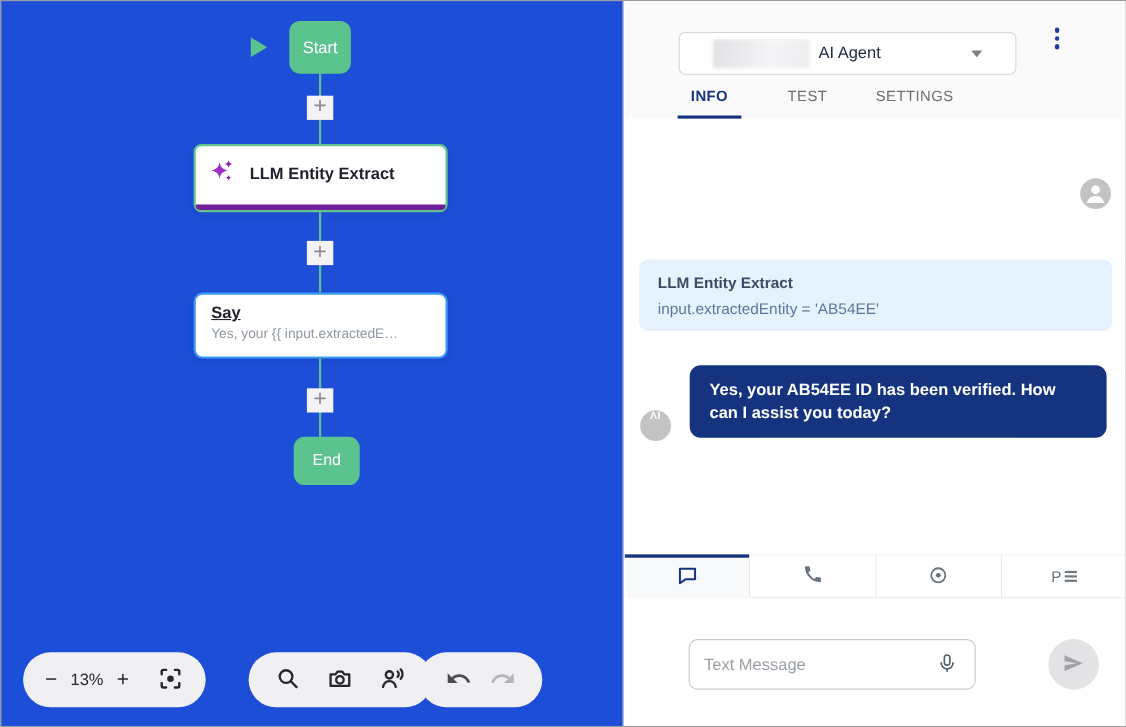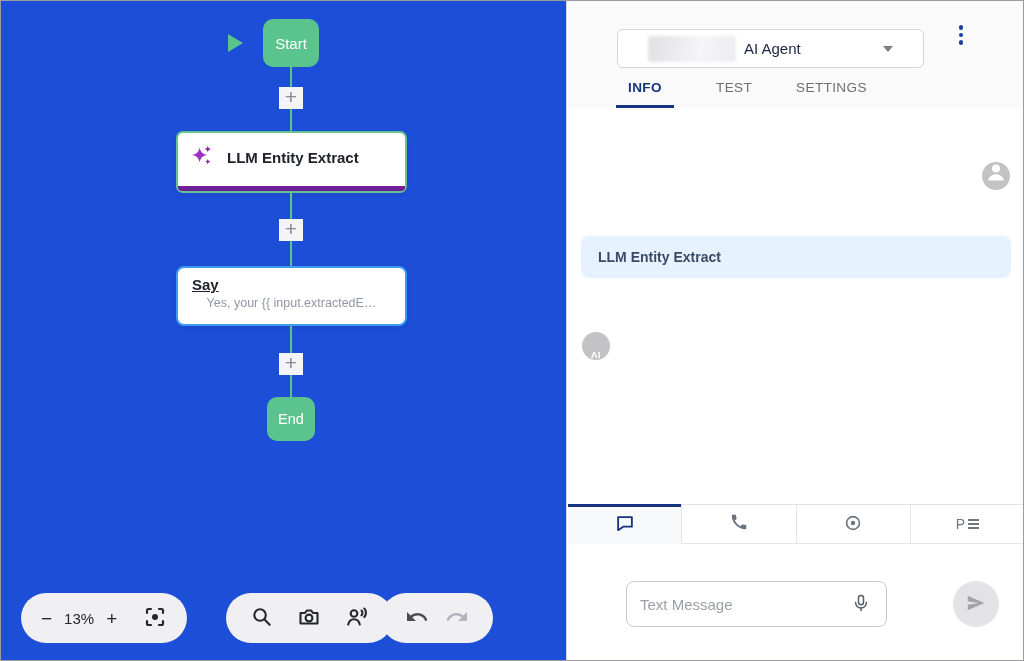--- a/index.html
+++ b/index.html
@@ -29,21 +29,21 @@
   .play-btn {
     position:absolute; left:227px; top:33px; width:0; height:0;
     border-left:15px solid #5bc48e; border-top:9px solid transparent;
     border-bottom:9px solid transparent; cursor:pointer;
   }
   .start-node, .end-node {
     position:absolute; background:#5bc48e; color:#fff; border-radius:10px;
     display:flex; align-items:center; justify-content:center; cursor:pointer;
   }
   .start-node { left:262px; top:18px; width:56px; height:48px; font-size:15px; }
-  .end-node   { left:266px; top:396px; width:48px; height:44px; font-size:14.5px; }
+  .end-node   { left:266px; top:396px; width:60px; height:44px; font-size:14.5px; }
 
   .llm-node {
     position:absolute; left:175px; top:130px; width:231px; height:62px;
     background:#fff; border:2px solid #62c58f; border-radius:7px;
     box-shadow:0 2px 6px rgba(30,30,60,.08); cursor:pointer;
   }
   .llm-node .node-head { display:flex; align-items:center; padding:11px 12px 0 13px; }
   .llm-node .node-title { margin-left:13px; font-size:15px; font-weight:bold; color:#20222c; }
   .llm-bar {
     position:absolute; left:0; right:0; bottom:0; height:5px;
@@ -51,21 +51,21 @@
   }
 
   .say-node {
     position:absolute; left:175px; top:265px; width:231px; height:60px;
     background:#fff; border:2.5px solid #3d9bf5; border-radius:8px;
     padding:8px 14px; box-shadow:0 2px 6px rgba(30,30,60,.08); cursor:pointer;
   }
   .say-node .node-title { font-size:15px; font-weight:bold; color:#20222c;text-decoration:underline; }
   .say-node .node-preview {
     margin-top:3px; font-size:12.5px; color:#9097a3; white-space:nowrap;
-    overflow:hidden; max-width:200px;text-align:center;
+    overflow:hidden; max-width:200px;
   }
 
   
   .pill {
     position:absolute; top:592px; height:50px; background:#f0f0f3;
     border-radius:25px; display:flex; align-items:center;
   }
   .pill-zoom { left:20px; padding:0 20px; }
   .pill-tools { left:225px; padding:0 24px; gap:24px; }
   .pill-history { left:380px; padding:0 24px; gap:16px; }
@@ -118,21 +118,21 @@
   }
 
   .chat-area { position:relative; flex:1; background:#fff; overflow:hidden; }
   .user-row { position:absolute; top:49px; right:14px; display:flex; gap:13px; }
   .bubble-user {
     background:#fff; border:1px solid #f0f0f2; border-radius:10px;
     box-shadow:0 3px 10px rgba(20,20,40,.10); padding:9px 16px;
     font-size:15px; color:#20222c; white-space:nowrap;
   }
   .avatar { width:28px; height:28px; border-radius:50%; background:#c3c3c6;
-    display:flex; align-items:flex-end; justify-content:center; flex:none; }
+    display:flex; align-items:flex-start; justify-content:center; flex:none; }
   .user-row .avatar { margin-top:5px; }
 
   .trace-card {
     position:absolute; top:128px; left:13px; right:13px;
     background:#e6f2fd; border-radius:8px; padding:13px 17px;
   }
   .trace-title { font-size:14px; font-weight:bold; color:#3c4a66; }
   .trace-detail { margin-top:7px; font-size:14px; color:#5c7699; }
 
   .bot-row { position:absolute; top:224px; left:14px; right:18px;
@@ -326,26 +326,28 @@
             <svg width="28" height="28" viewBox="0 0 28 28">
               <circle cx="14" cy="10.5" r="4" fill="#fff"></circle>
               <path d="M14 16.2 c-4.2 0 -7.2 2.6 -7.9 6.3 H21.9 c-.7 -3.7 -3.7 -6.3 -7.9 -6.3 z" fill="#fff"></path>
             </svg>
           </span>
         </div>
       </div>
 
       <div class="trace-card">
         <div class="trace-title">LLM Entity Extract</div>
+        <div class="trace-detail">input.extractedEntity = 'AB54EE'</div>
       </div>
 
       <div class="bot-row">
         <div class="avatar">
           <span class="bot-avatar-label">ΛI</span>
         </div>
+        <div class="bubble-bot">Yes, your AB54EE ID has been verified. How can I assist you today?</div>
       </div>
     </div>
 
     <div class="io-tabs">
       <button class="io-tab active">
         <span>
           <svg width="22" height="22" viewBox="0 0 24 24" fill="none" stroke="#16337f" stroke-width="2" stroke-linejoin="round">
             <path d="M4.5 5.5 H19.5 V16 H10 L4.5 19.8 Z"></path>
           </svg>
         </span>

